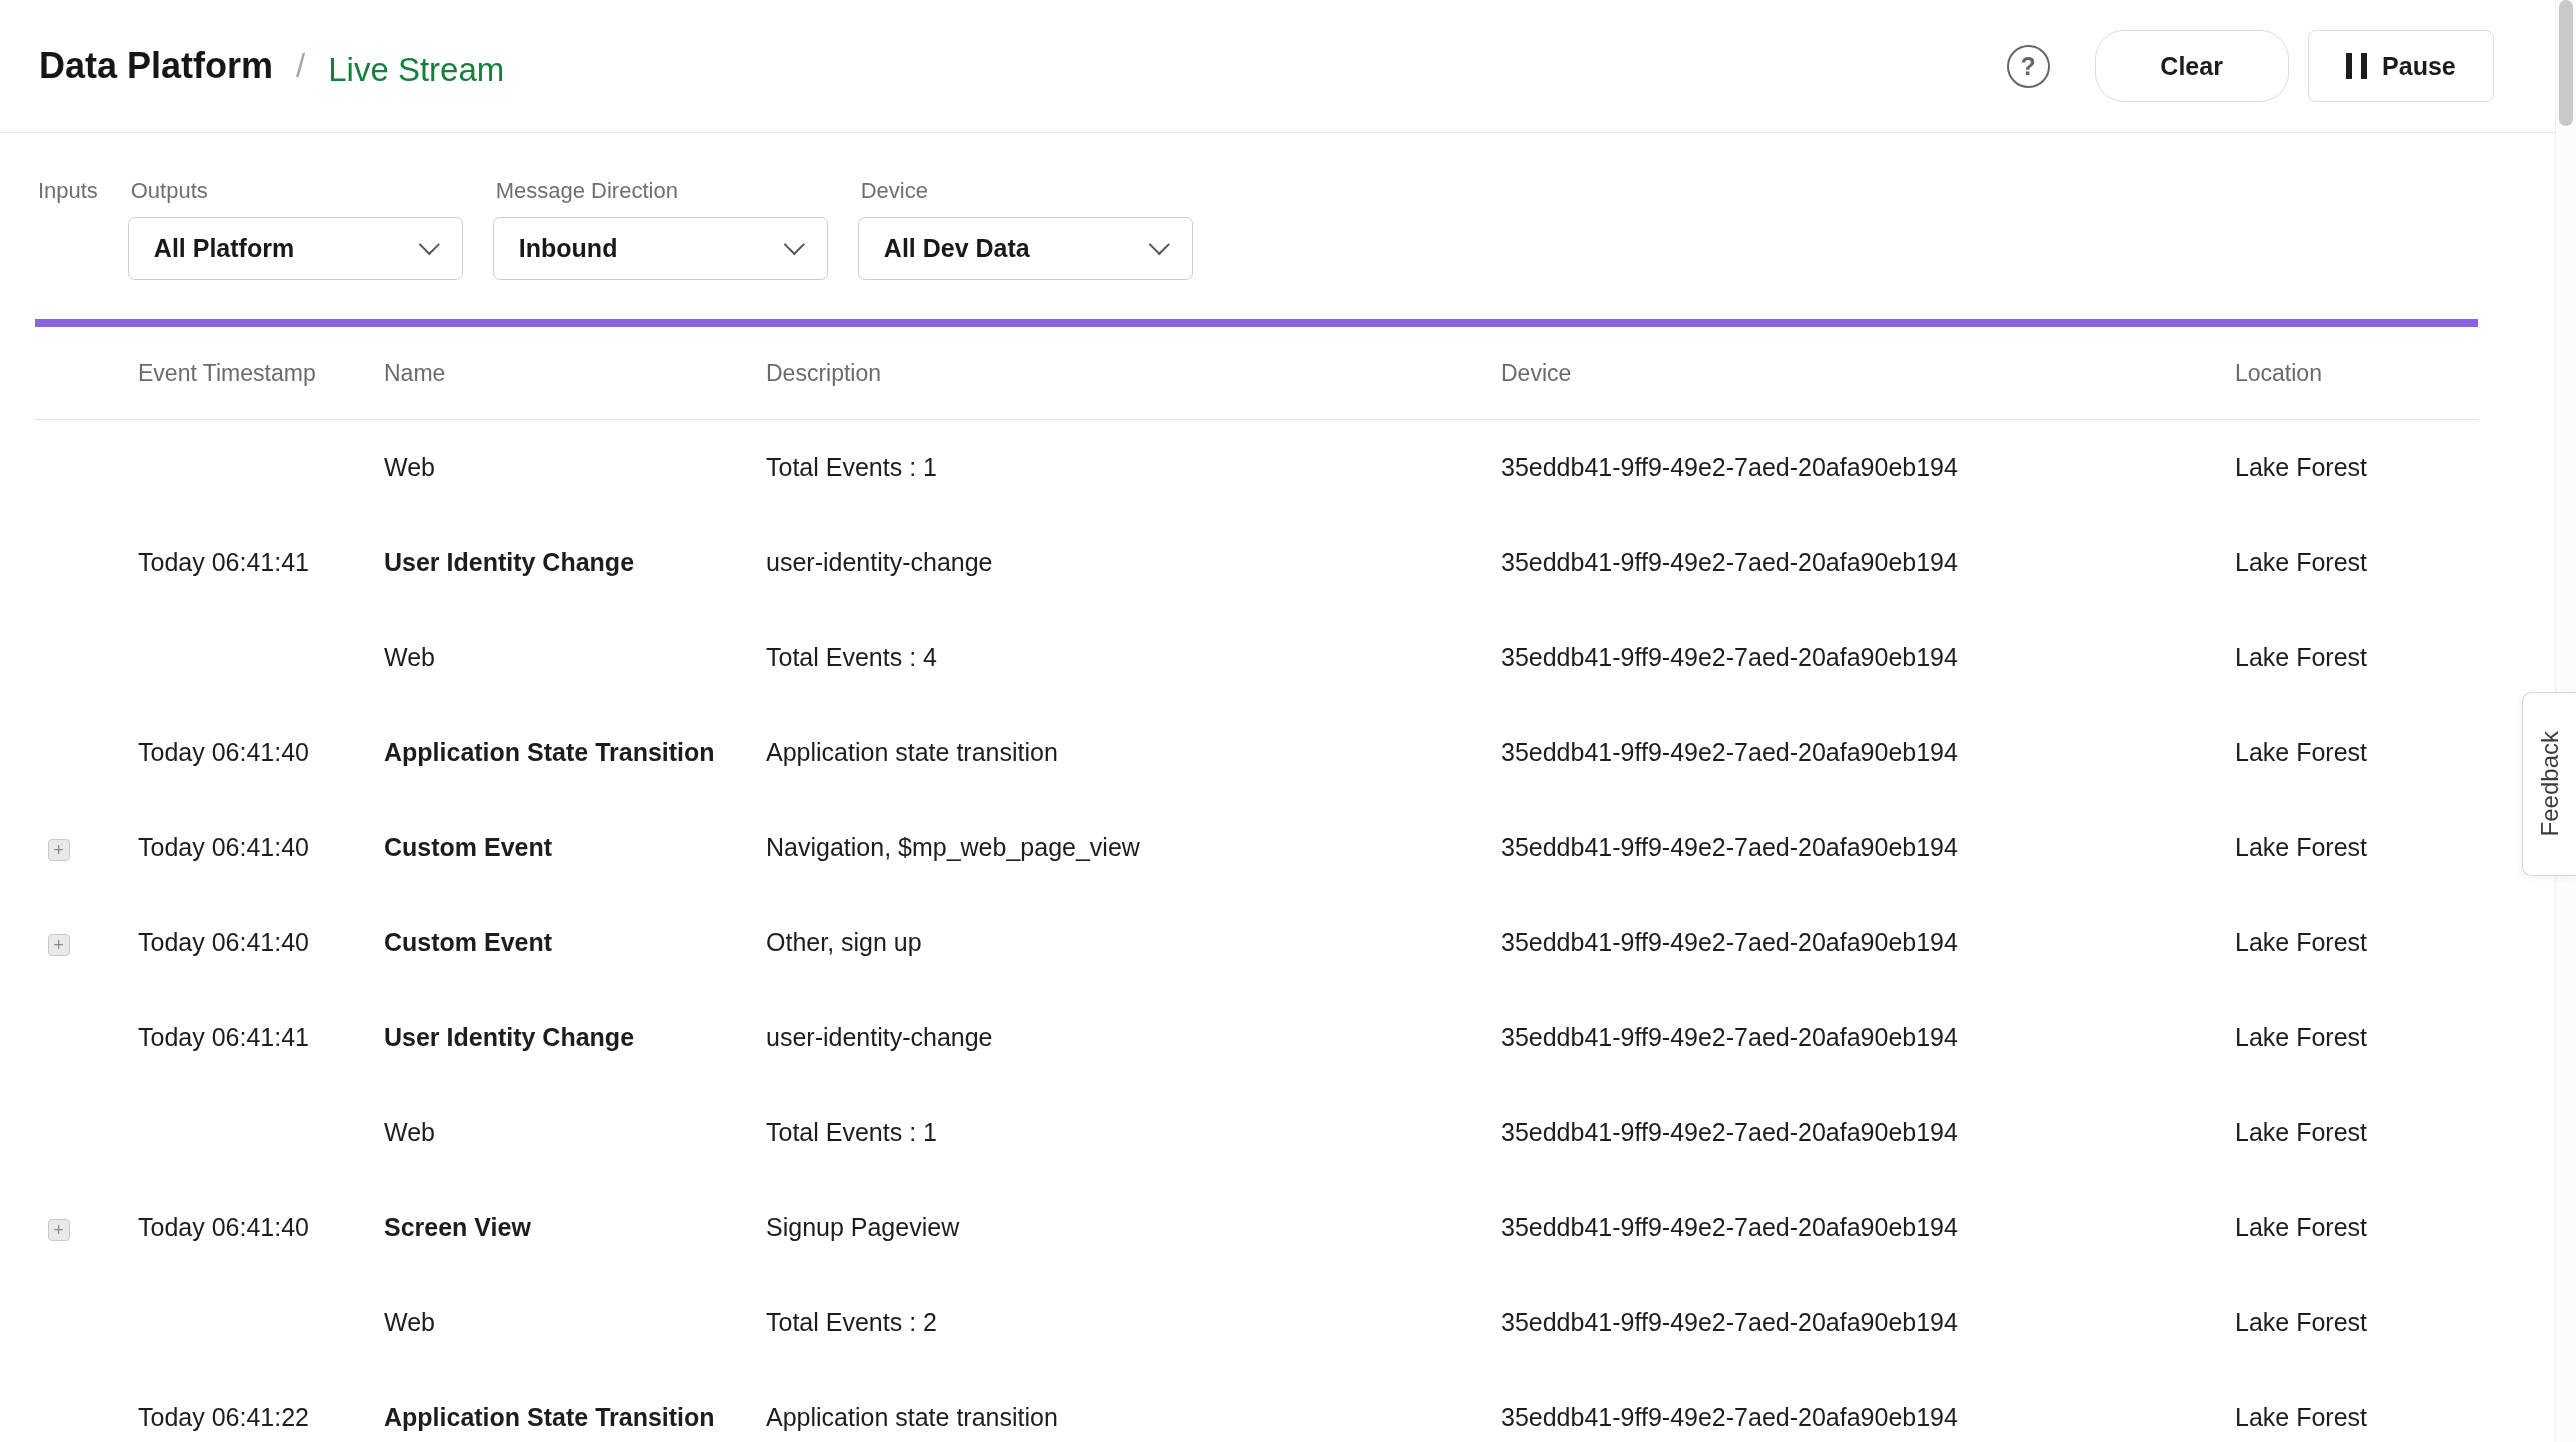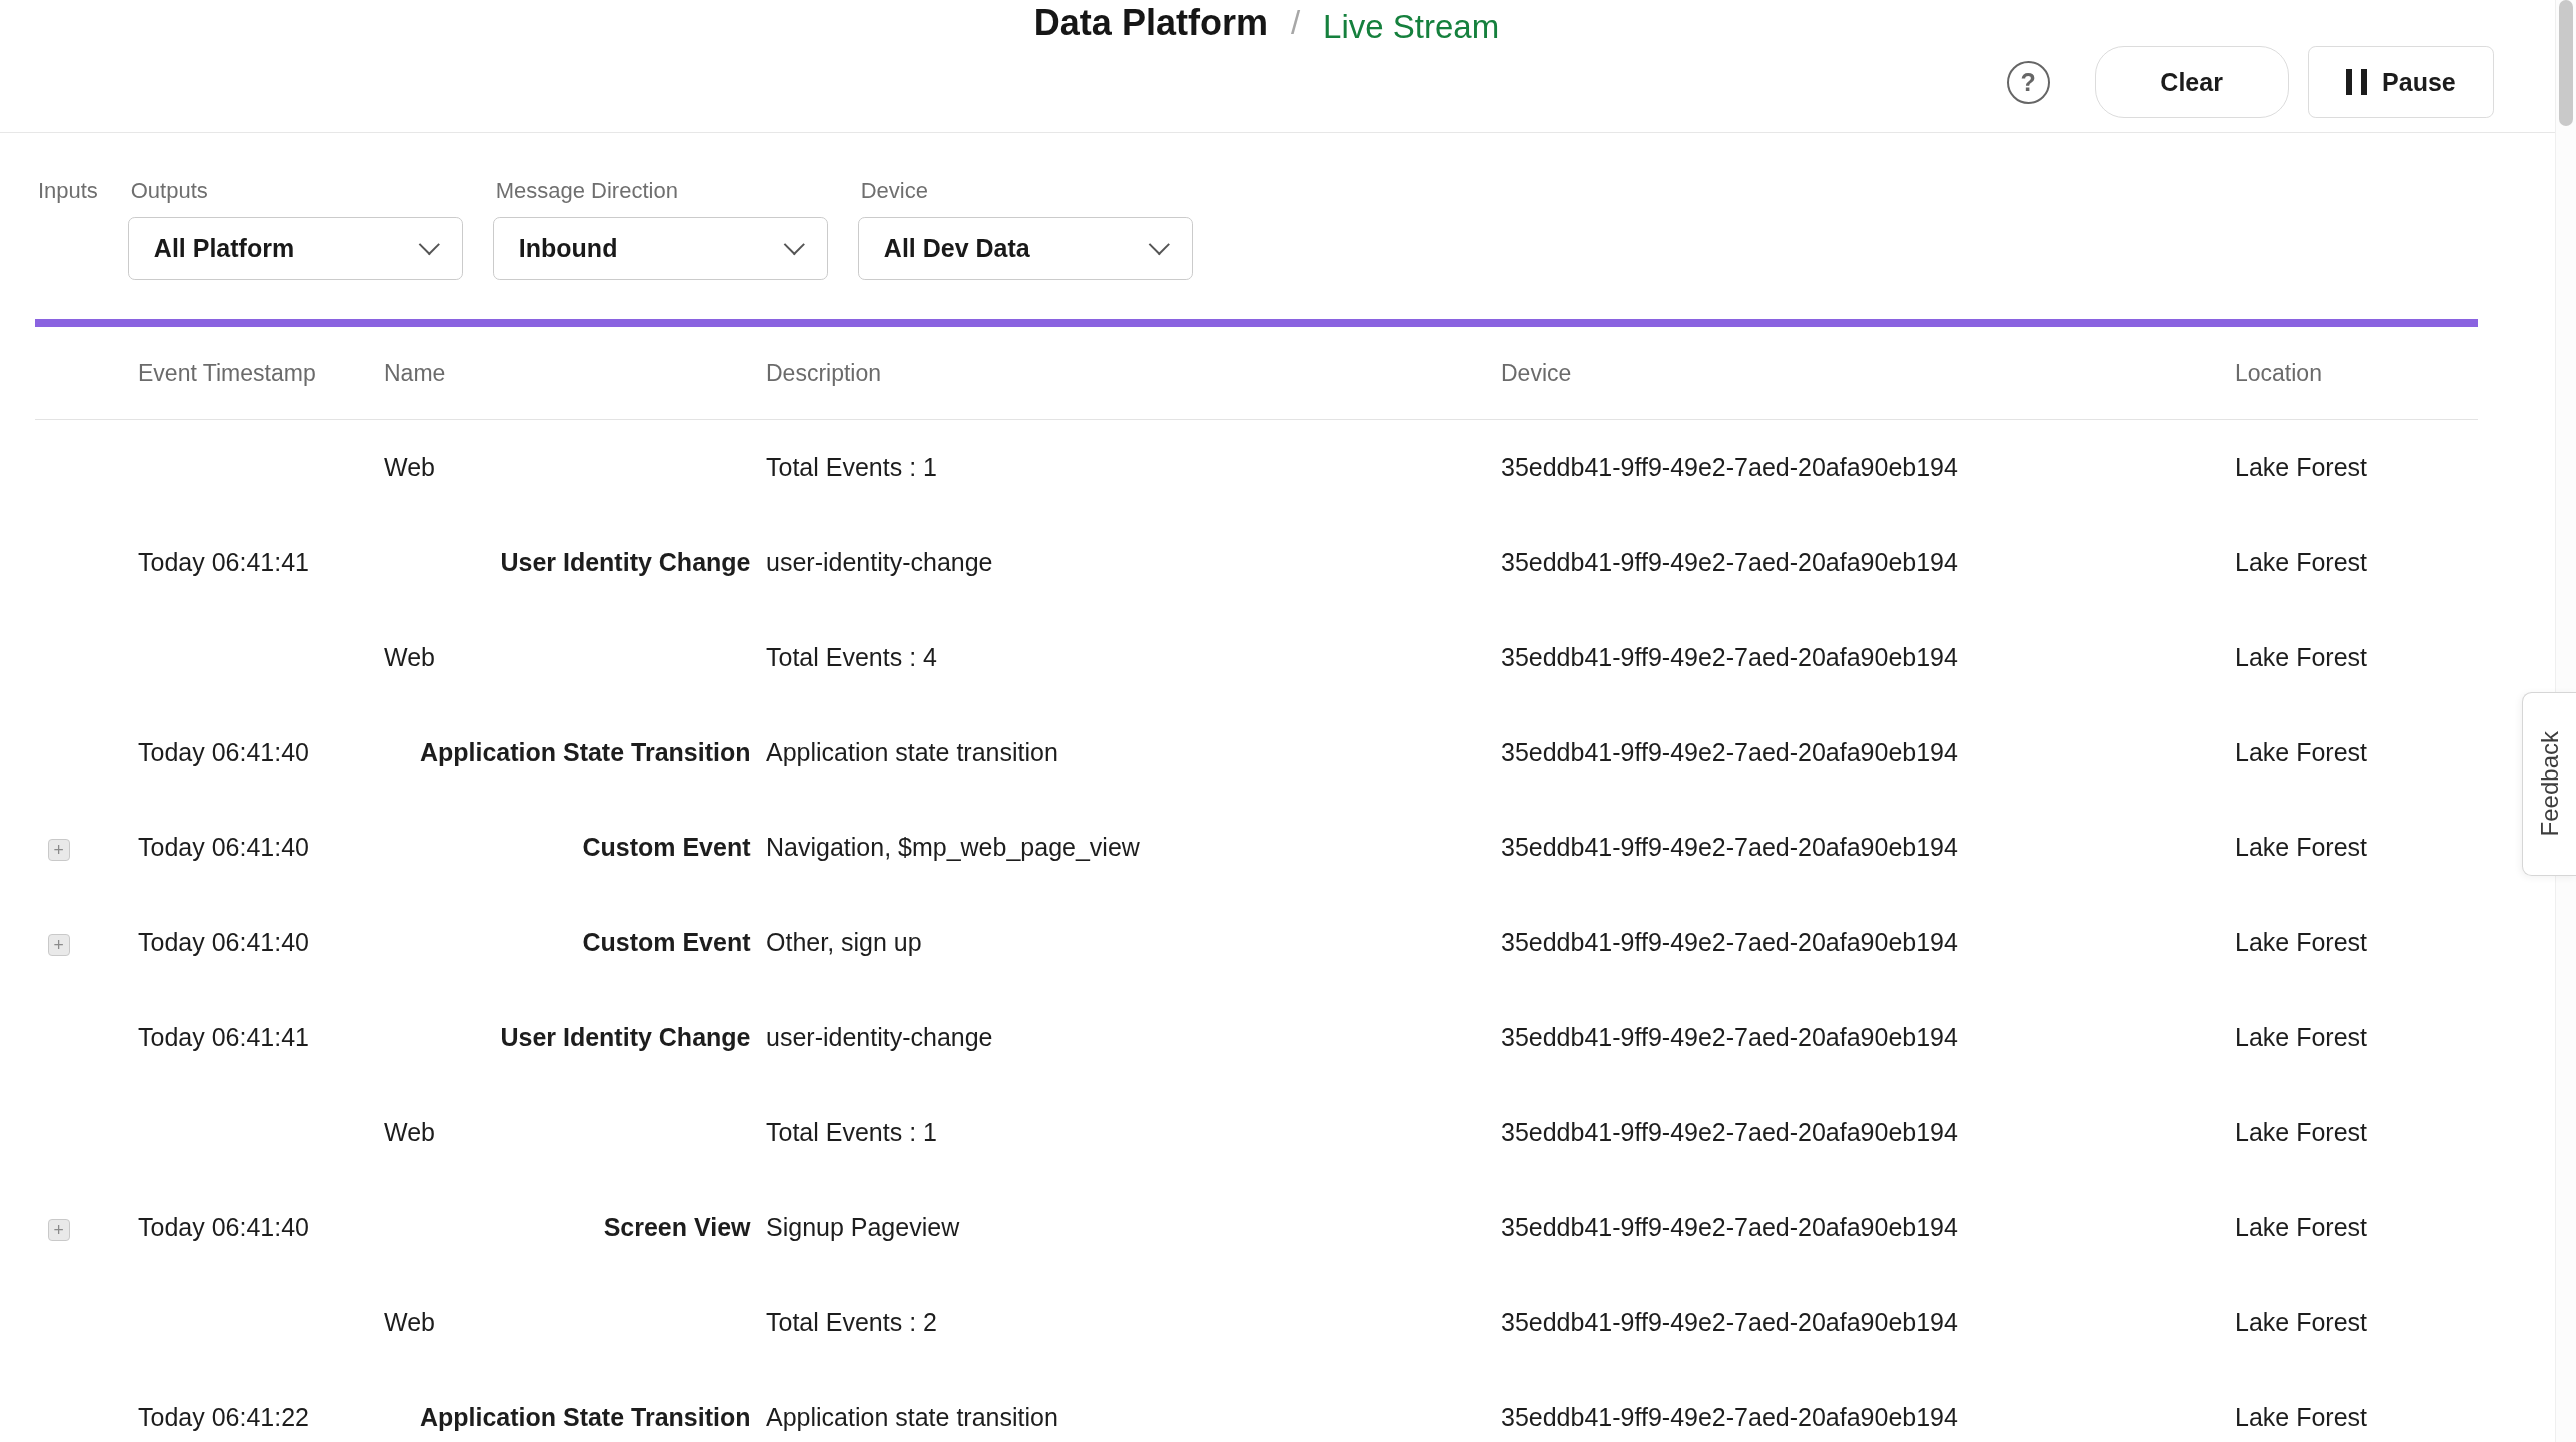--- a/index.html
+++ b/index.html
@@ -12,21 +12,20 @@
     position: relative;
   }
 
   
   .header {
     height: 133px;
     display: flex;
     align-items: center;
     padding: 0 82px 0 39px;
     border-bottom: 1px solid #e7e7e7;
-    flex-direction: column;
   }
   .breadcrumb { display: flex; align-items: center; }
   .crumb-root { font-size: 36px; font-weight: 700; color: #161616; cursor: pointer; }
   .crumb-sep { font-size: 33px; font-weight: 300; color: #a7a7a7; margin: 0 23px; }
   .crumb-current { font-size: 33px; font-weight: 400; color: #15803d; margin-top: 8px; }
   .header-right { margin-left: auto; display: flex; align-items: center; }
   .help-btn {
     width: 43px; height: 43px;
     border: 2.9px solid #666; border-radius: 50%;
     background: #fff; color: #666;
@@ -92,21 +91,21 @@
   }
   .thead {
     height: 93px;
     border-bottom: 1.9px solid #e3e3e3;
     color: #6b6b6b;
     font-size: 23px;
     font-weight: 400;
   }
   .row { height: 95px; font-size: 25px; color: #1d1d1d; }
   .cell { padding-right: 15.5px; overflow: hidden; white-space: nowrap; }
-  .cell-name.bold { font-weight: 700; text-align: right; }
+  .cell-name.bold { font-weight: 700; }
   .expand-btn {
     margin-left: 12.6px;
     width: 22px; height: 22px;
     border: 1px solid #c9c9c9; border-radius: 3.9px;
     background: #e9e9e9; color: #8a8a8a;
     font-size: 17.5px; line-height: 20.4px; text-align: center;
     display: inline-block;
     cursor: pointer;
   }
 

